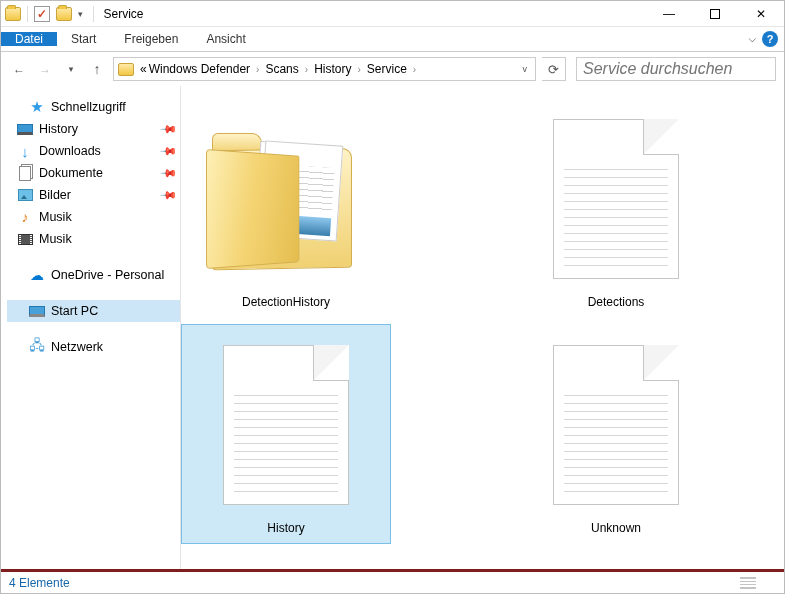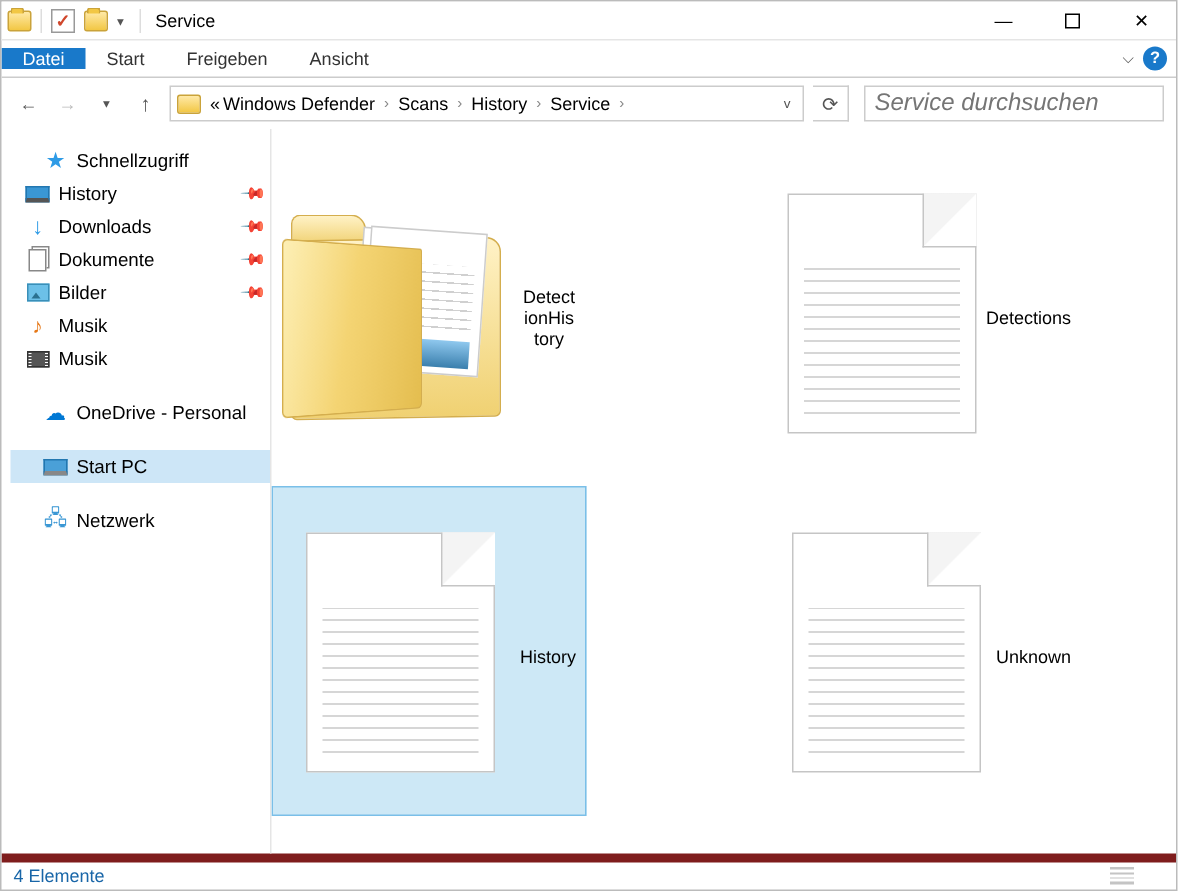--- a/index.html
+++ b/index.html
@@ -209,20 +209,21 @@
     overflow:auto;
     display:flex;
     flex-wrap:wrap;
     align-content:flex-start;
     gap: 0;
   }
   .file-item {
     width: 210px;
     height: 220px;
     display:flex;
+    flex-direction:column;
     align-items:center;
     justify-content:flex-end;
     padding: 10px 6px 8px;
     margin: 0 0px 6px 0;
     border:1px solid transparent;
   }
   .file-item.selected {
     background:#cde8f6;
     border:1px solid #7abfe8;
   }
@@ -303,21 +304,21 @@
     border-left:36px solid transparent;
   }
   .big-file .lines {
     position:absolute; left:10px; right:10px; top:42px; bottom:12px;
     background:repeating-linear-gradient(#fff,#fff 7px,#d6d6d6 7px,#d6d6d6 8px);
   }
 
   
   .statusbar {
     height:24px;
-    border-top:6px solid #7f1d1d;
+    border-top:3px solid #7f1d1d;
     display:flex; align-items:center;
     padding:0 8px;
     font-size:12px;
     color:#1966a8;
     gap:20px;
   }
   .statusbar .right { margin-left:auto; display:flex; gap:6px; align-items:center; color:#888;}
   .statusbar .viewbtn {
     width:18px; height:16px; border:1px solid transparent;
     display:flex; align-items:center; justify-content:center;

